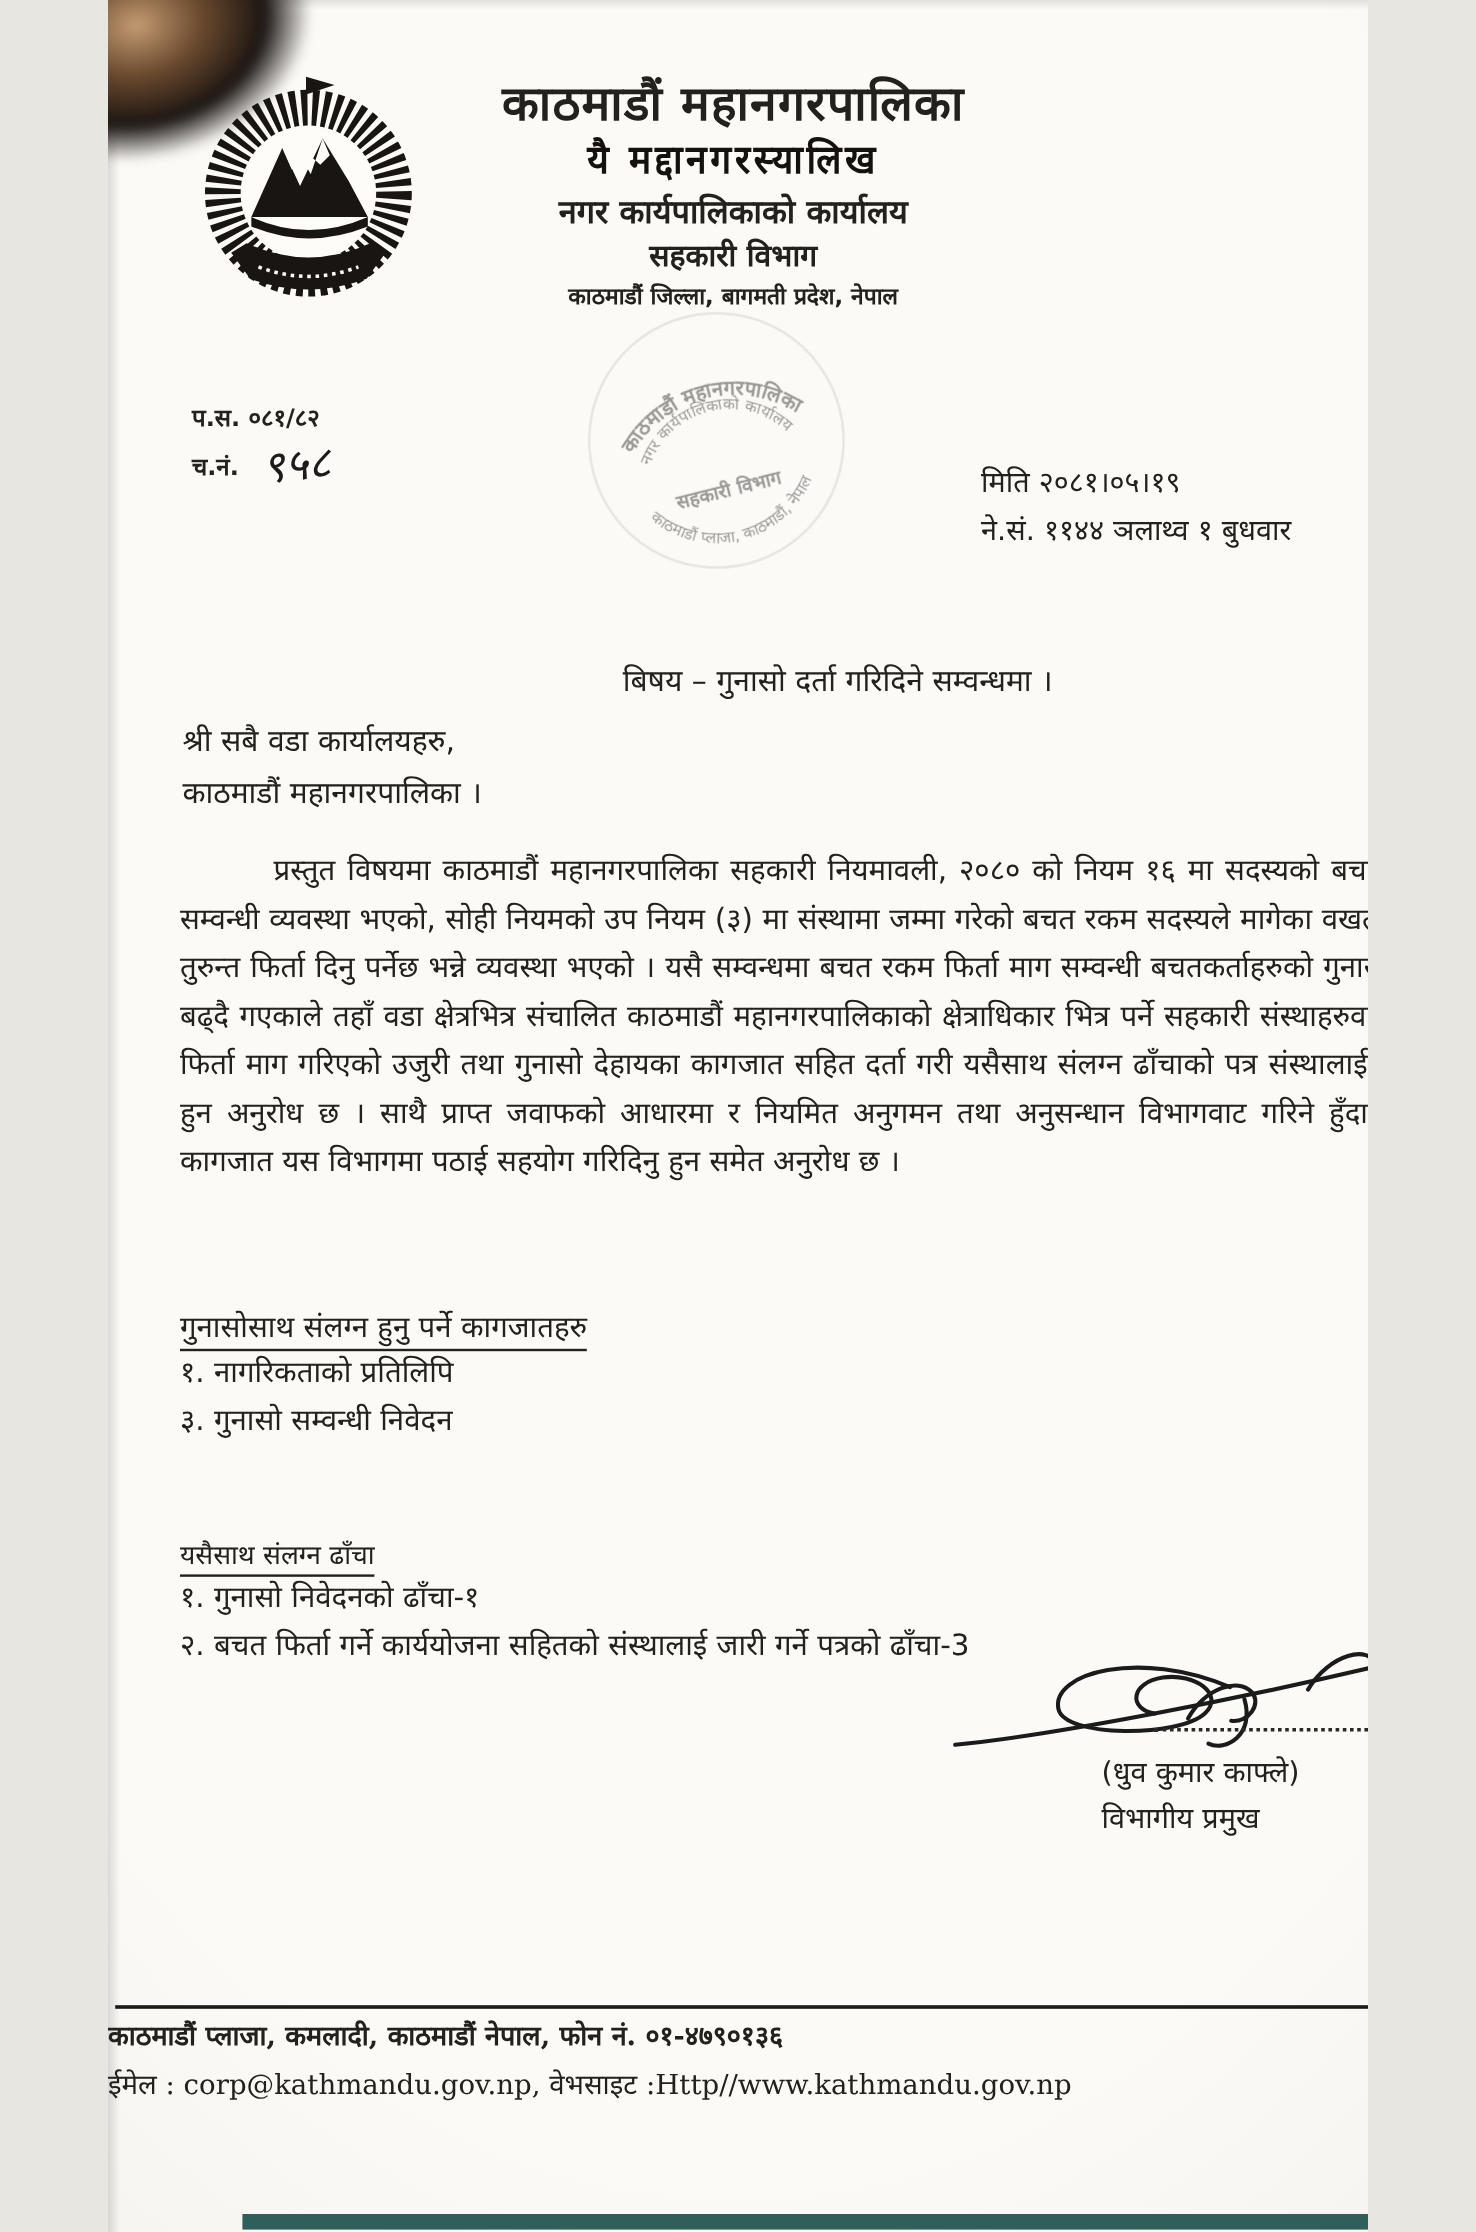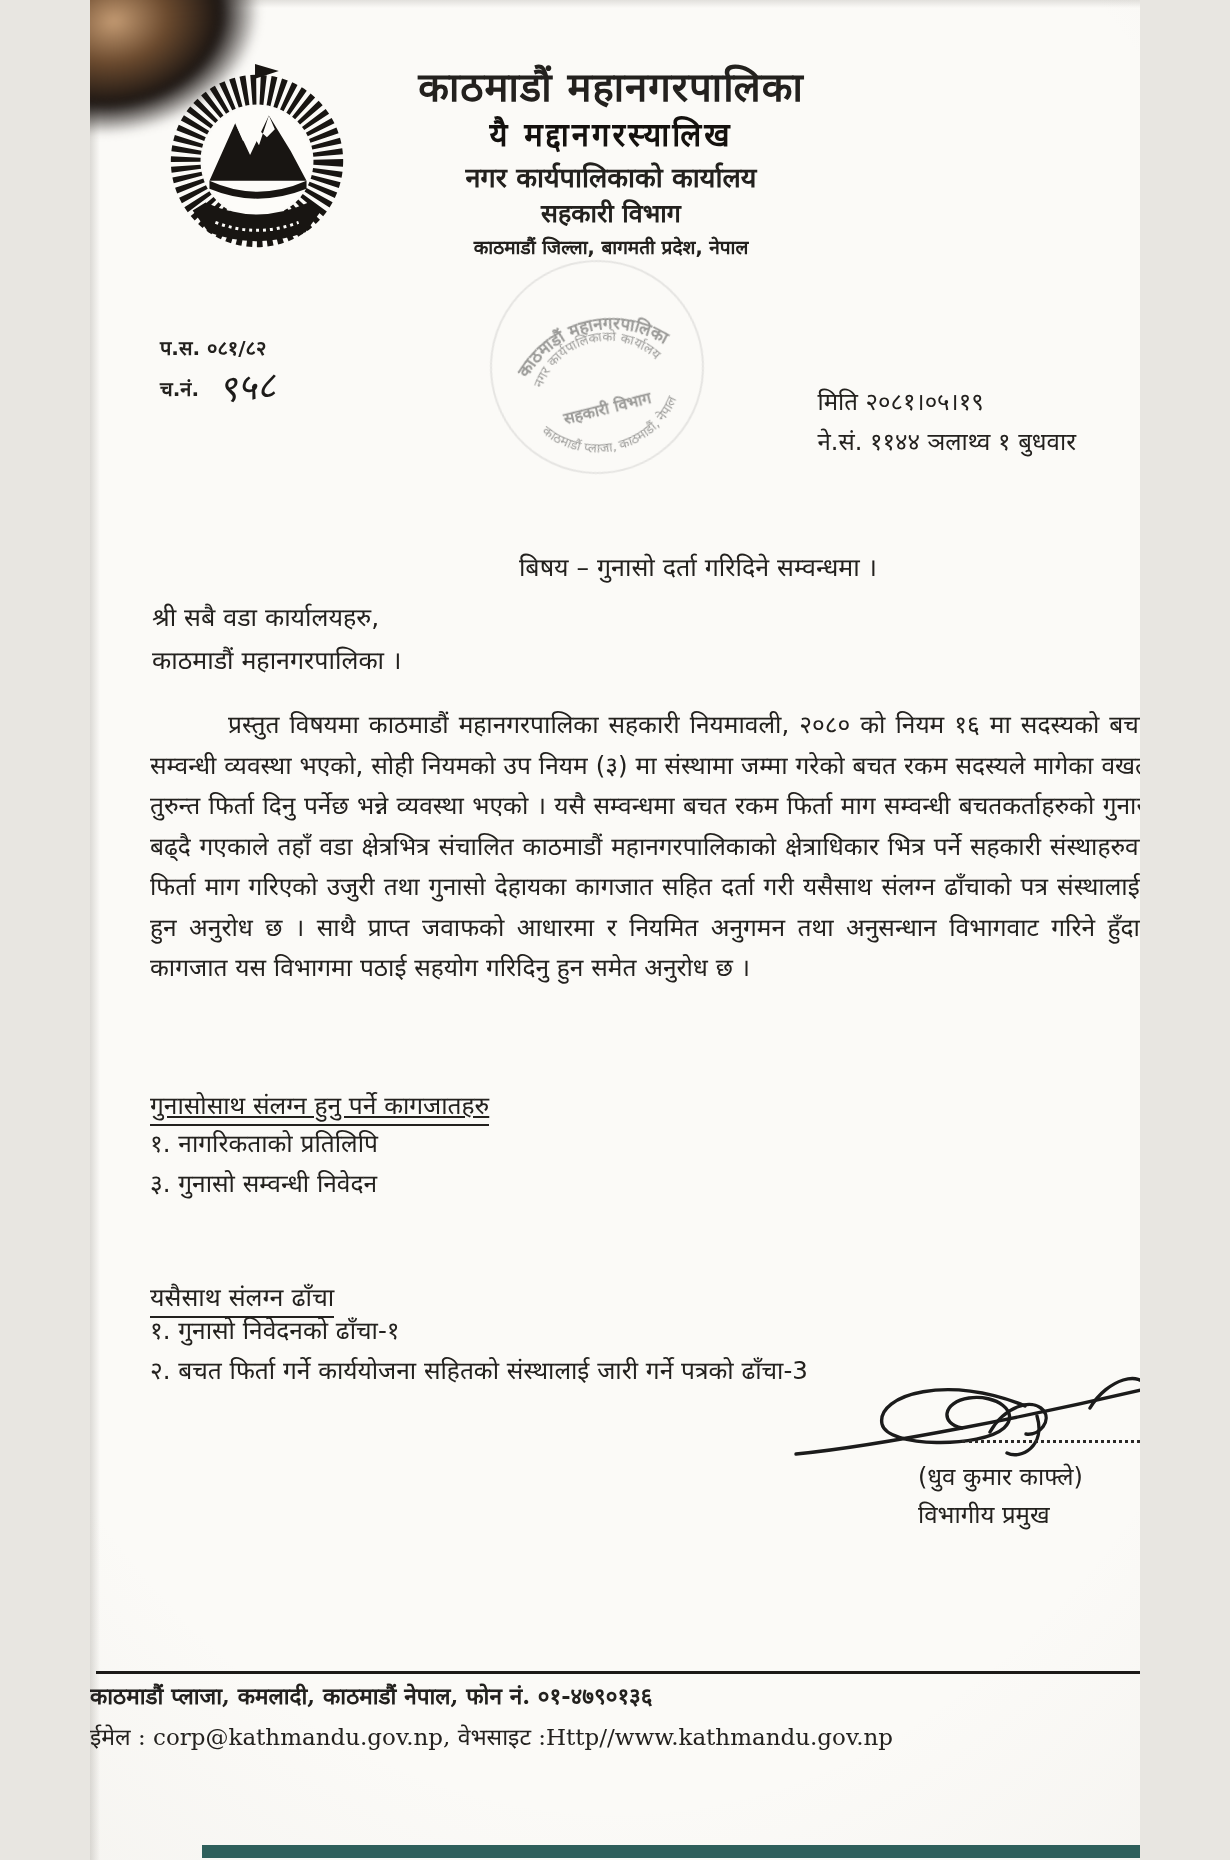--- a/index.html
+++ b/index.html
@@ -55,23 +55,23 @@
   .subject{ position:absolute; top:549px; left:0; width:1216px; text-align:center; font-size:25px; }
 
   .addressee{ position:absolute; left:62px; top:596px; font-size:25px; line-height:43px; }
 
   .body-par{
     position:absolute; left:60px; top:705px; width:1112px;
     font-size:24.5px; line-height:40.5px; text-align:justify; text-indent:78px;
   }
 
   .att-heading{ position:absolute; left:60px; top:1088px; font-size:24.5px; }
-  .att-heading span{ display:inline-block; border-bottom:2.5px solid #23211e; padding-bottom:3px;text-decoration:underline; }
+  .att-heading span{ display:inline-block; border-bottom:2.5px solid #23211e; padding-bottom:3px; }
   .att-items{ position:absolute; left:60px; top:1124px; font-size:24.5px; line-height:40px; }
-  .fmt-heading{ position:absolute; left:60px; top:1279px; font-size:25px; }
+  .fmt-heading{ position:absolute; left:60px; top:1279px; font-size:22px; }
   .fmt-heading span{ display:inline-block; border-bottom:2.5px solid #23211e; padding-bottom:3px; }
   .fmt-items{ position:absolute; left:60px; top:1311px; font-size:24.5px; line-height:40px; }
 
   .signature-svg{ position:absolute; left:700px; top:1336px; width:470px; height:132px; }
   .sig-dots{ position:absolute; left:872px; top:1440px; width:238px; height:0; border-bottom:3.5px dotted #2b2927; }
   .sig-block{ position:absolute; left:828px; top:1458px; width:336px; text-align:left; font-size:24px; line-height:38px; }
 
   .footer-rule{ position:absolute; left:6px; top:1671px; width:1198px; height:3px; background:#1c1a18; }
   .footer-arrow{ position:absolute; left:1202px; top:1665px; width:0; height:0;
     border-left:18px solid #1c1a18; border-top:7px solid transparent; border-bottom:7px solid transparent; }

